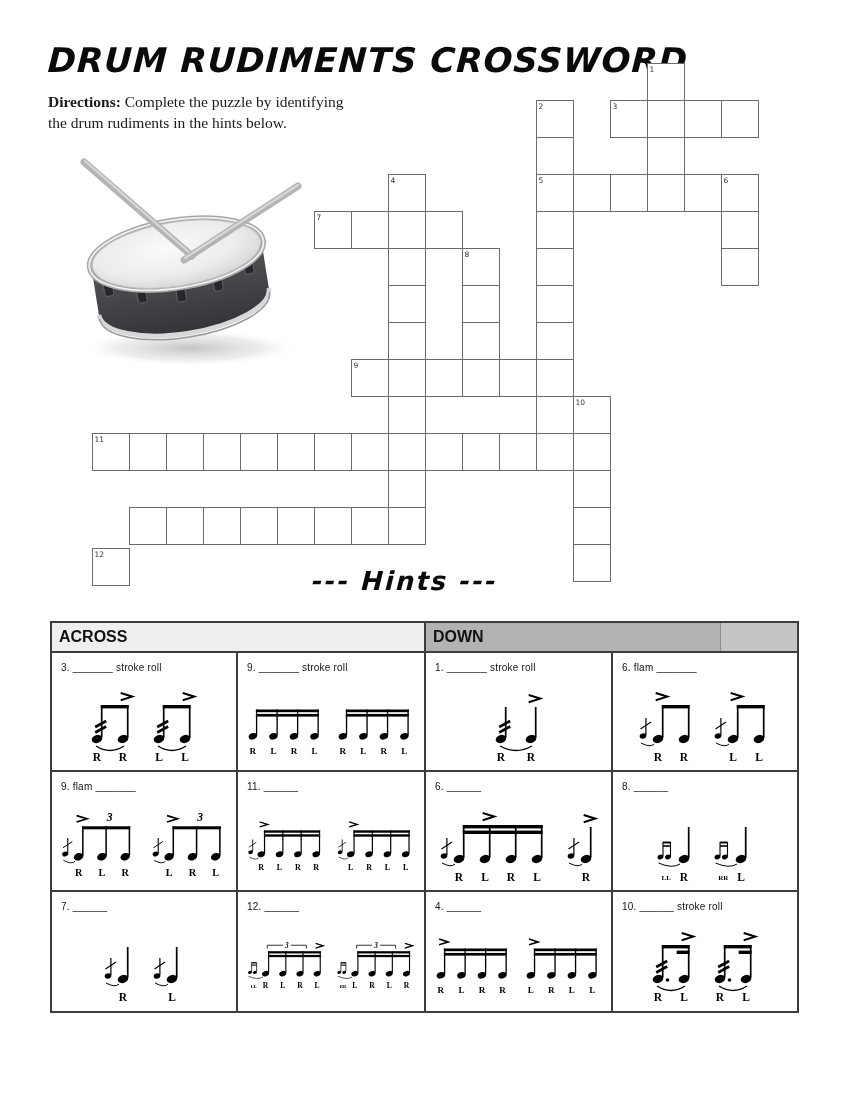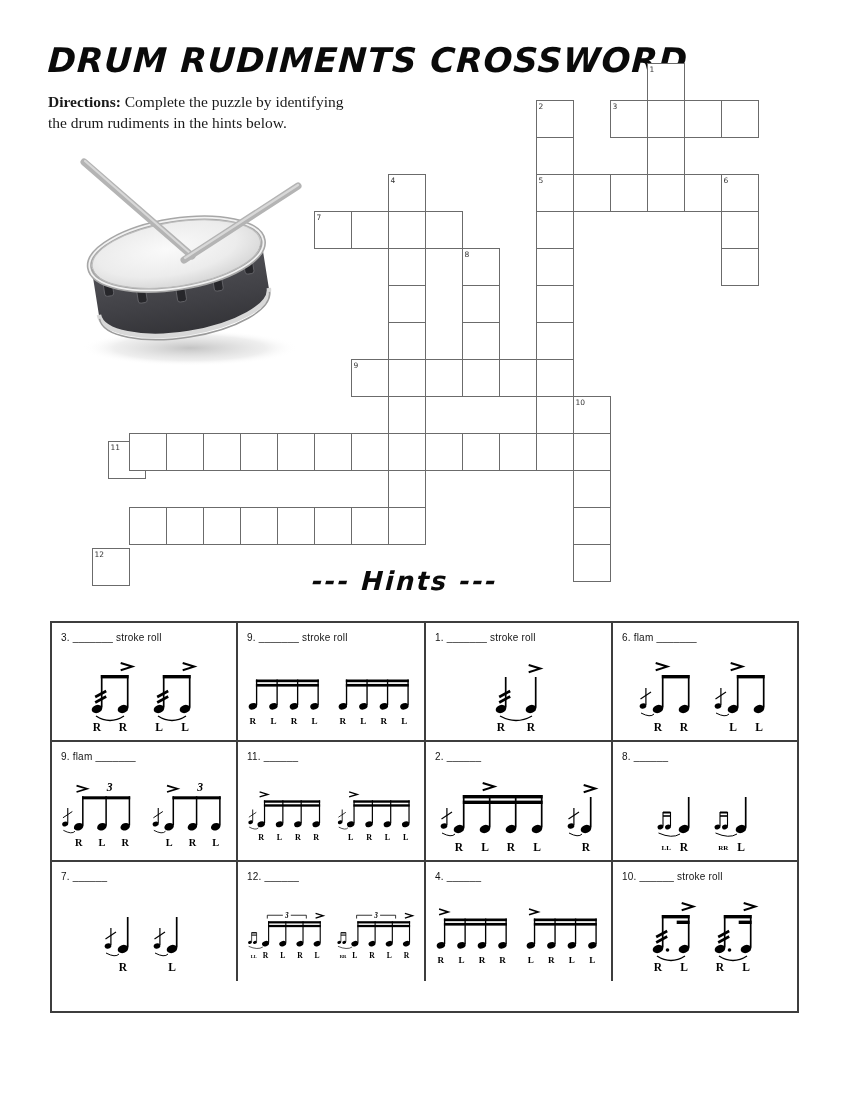--- a/index.html
+++ b/index.html
@@ -169,21 +169,21 @@
       </div>
       <div class="cell" style="left: 333px; top: 296px;"></div>
       <div class="cell" style="left: 407px; top: 296px;"></div>
       <div class="cell" style="left: 481px; top: 333px;">
         <span class="num">10</span>
       </div>
       <div class="cell" style="left: 481px; top: 370px;"></div>
       <div class="cell" style="left: 481px; top: 407px;"></div>
       <div class="cell" style="left: 481px; top: 444px;"></div>
       <div class="cell" style="left: 481px; top: 481px;"></div>
-      <div class="cell" style="left: 16px; top: 370px; margin-top: 8px;">
+      <div class="cell" style="left: 0px; top: 370px;">
         <span class="num">11</span>
       </div>
       <div class="cell" style="left: 37px; top: 370px;"></div>
       <div class="cell" style="left: 74px; top: 370px;"></div>
       <div class="cell" style="left: 111px; top: 370px;"></div>
       <div class="cell" style="left: 148px; top: 370px;"></div>
       <div class="cell" style="left: 185px; top: 370px;"></div>
       <div class="cell" style="left: 222px; top: 370px;"></div>
       <div class="cell" style="left: 259px; top: 370px;"></div>
       <div class="cell" style="left: 333px; top: 370px;"></div>
@@ -197,20 +197,27 @@
       <div class="cell" style="left: 111px; top: 444px;"></div>
       <div class="cell" style="left: 148px; top: 444px;"></div>
       <div class="cell" style="left: 185px; top: 444px;"></div>
       <div class="cell" style="left: 222px; top: 444px;"></div>
       <div class="cell" style="left: 259px; top: 444px;"></div>
     </div>
 
   <div class="hints-heading">--- Hints ---</div>
 
   <div class="hints-table">
+    <div class="ht-header">
+      <div class="ht-across">ACROSS</div>
+      <div class="ht-down">
+        <span>DOWN</span>
+        <div class="ht-down-sub"></div>
+      </div>
+    </div>
     <div class="ht-body">
       <div class="hint-cell">
         <div class="hint-label">3. _______ stroke roll</div>
         <div class="hint-notation">
             <svg viewBox="0 0 114 90" width="114" height="90">
               <ellipse cx="10" cy="60" rx="5.4" ry="4" transform="rotate(-18 10 60)" fill="#000"></ellipse>
               <line x1="14.7" y1="58.5" x2="14.7" y2="26" stroke="#000" stroke-width="1.7"></line>
               <line x1="8.2" y1="48" x2="19.2" y2="42" stroke="#000" stroke-width="2.6"></line>
               <line x1="8.2" y1="53.5" x2="19.2" y2="47.5" stroke="#000" stroke-width="2.6"></line>
               <text x="10" y="82" text-anchor="middle" font-family="&quot;Liberation Serif&quot;,serif" font-weight="bold" font-size="11.5" fill="#000">R</text>
@@ -396,21 +403,21 @@
               <text x="202" y="82" text-anchor="middle" font-family="&quot;Liberation Serif&quot;,serif" font-weight="bold" font-size="11.5" fill="#000">L</text>
               <ellipse cx="228" cy="60" rx="5.4" ry="4" transform="rotate(-18 228 60)" fill="#000"></ellipse>
               <line x1="232.7" y1="58.5" x2="232.7" y2="26" stroke="#000" stroke-width="1.7"></line>
               <text x="228" y="82" text-anchor="middle" font-family="&quot;Liberation Serif&quot;,serif" font-weight="bold" font-size="11.5" fill="#000">L</text>
               <rect x="153.79999999999998" y="26" width="79.8" height="3.4" fill="#000"></rect>
               <rect x="153.79999999999998" y="31.6" width="79.8" height="3.4" fill="#000"></rect>
             </svg>
           </div>
       </div>
       <div class="hint-cell">
-        <div class="hint-label">2. ______</div>
+        <div class="hint-label">6. ______</div>
         <div class="hint-notation">
             <svg viewBox="0 0 166 90" width="166" height="90">
               <ellipse cx="8" cy="57" rx="3.4" ry="2.6" transform="rotate(-18 8 57)" fill="#000"></ellipse>
               <line x1="10.9" y1="56" x2="10.9" y2="39" stroke="#000" stroke-width="1.2"></line>
               <line x1="5.5" y1="50" x2="16" y2="43" stroke="#000" stroke-width="1.1"></line>
               <path d="M 6 64 Q 15.5 69 19 65" fill="none" stroke="#000" stroke-width="1"></path>
               <ellipse cx="23" cy="60" rx="5.4" ry="4" transform="rotate(-18 23 60)" fill="#000"></ellipse>
               <line x1="27.7" y1="58.5" x2="27.7" y2="26" stroke="#000" stroke-width="1.7"></line>
               <text x="23" y="82" text-anchor="middle" font-family="&quot;Liberation Serif&quot;,serif" font-weight="bold" font-size="11.5" fill="#000">R</text>
               <ellipse cx="49" cy="60" rx="5.4" ry="4" transform="rotate(-18 49 60)" fill="#000"></ellipse>

